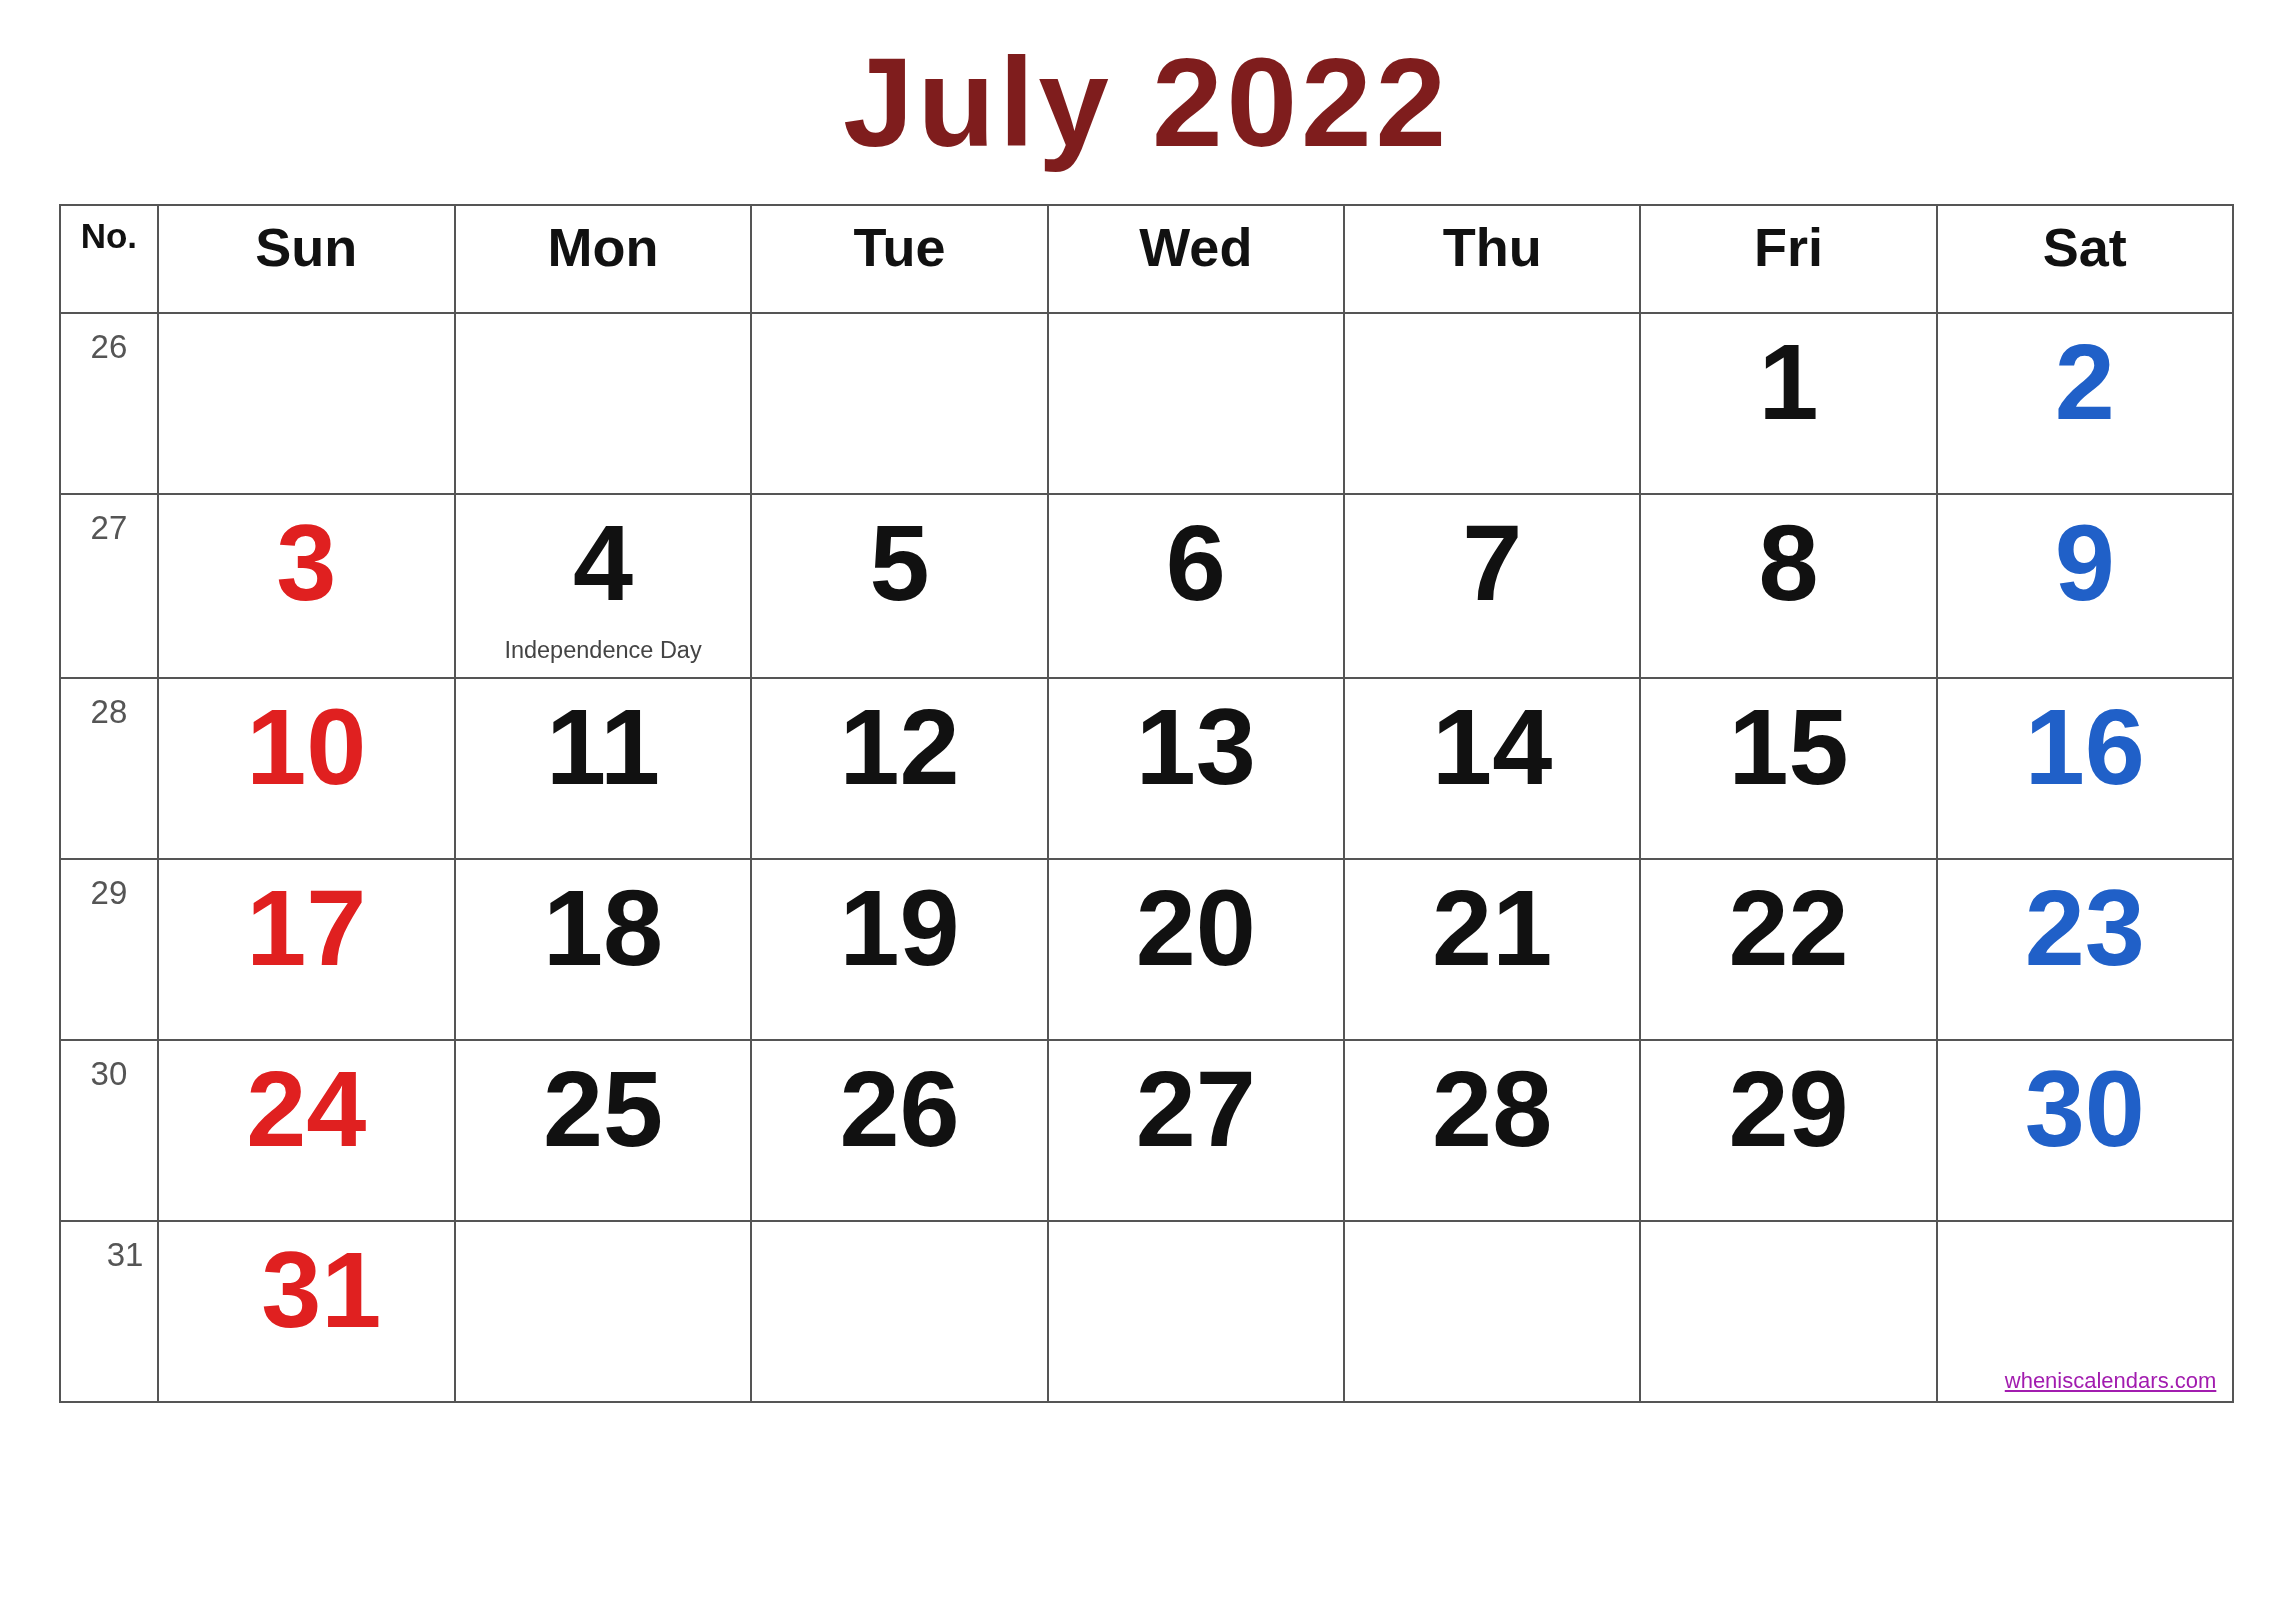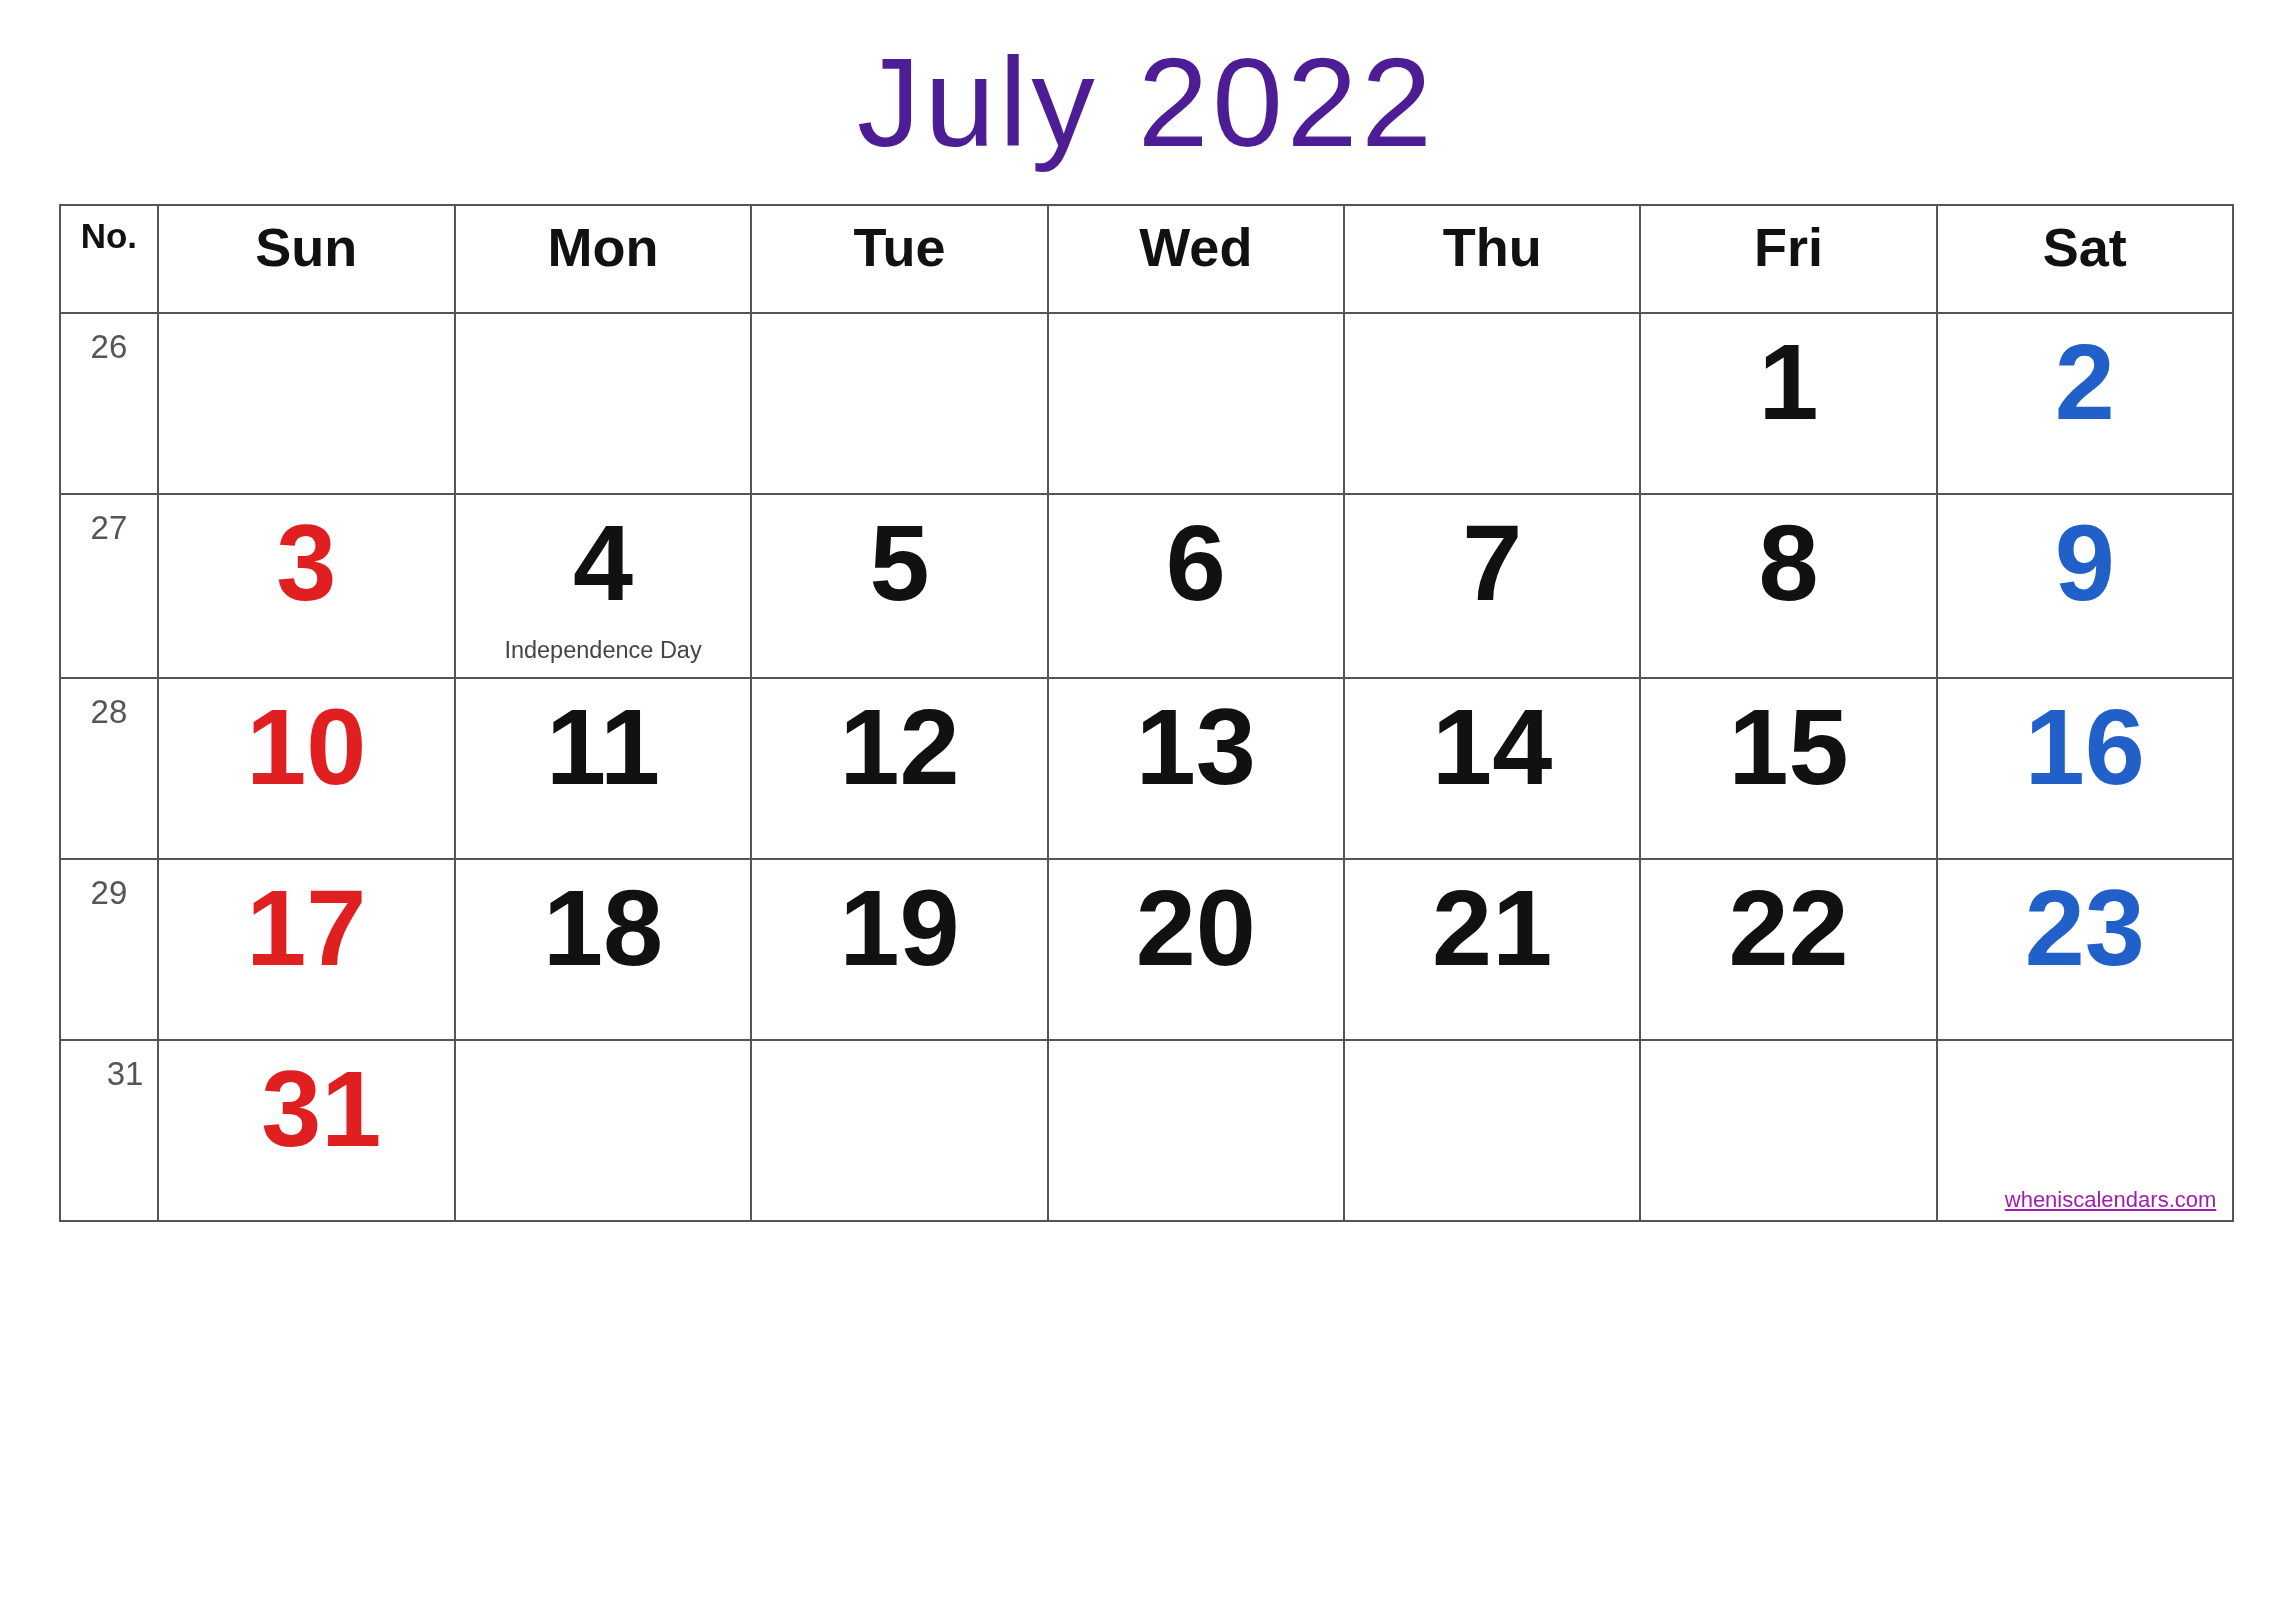--- a/index.html
+++ b/index.html
@@ -11,22 +11,22 @@
       display: flex;
       flex-direction: column;
       align-items: center;
       justify-content: flex-start;
       font-family: 'Segoe UI', Arial, sans-serif;
       padding: 29px 59px;
     }
 
     .page-title {
       font-size: 127px;
-      font-weight: 400;
-      color: #4c1d95;
+      font-weight: 700;
+      color: #7f1d1d;
       letter-spacing: 3.9px;
       margin-bottom: 29px;
       font-family: 'Arial Black', 'Impact', sans-serif;
       
       font-style: normal;
       text-align: center;
     }
 
     .calendar-table {
       width: 100%;
@@ -212,20 +212,44 @@
         <td class="day-cell">
           <span class="day-num color-black">21</span>
         </td>
         <td class="day-cell">
           <span class="day-num color-black">22</span>
         </td>
         <td class="day-cell">
           <span class="day-num color-blue">23</span>
         </td>
       </tr>
+      <tr>
+        <td class="week-num">30</td>
+        <td class="day-cell">
+          <span class="day-num color-red">24</span>
+        </td>
+        <td class="day-cell">
+          <span class="day-num color-black">25</span>
+        </td>
+        <td class="day-cell">
+          <span class="day-num color-black">26</span>
+        </td>
+        <td class="day-cell">
+          <span class="day-num color-black">27</span>
+        </td>
+        <td class="day-cell">
+          <span class="day-num color-black">28</span>
+        </td>
+        <td class="day-cell">
+          <span class="day-num color-black">29</span>
+        </td>
+        <td class="day-cell">
+          <span class="day-num color-blue">30</span>
+        </td>
+      </tr>
       <tr class="last-row">
         <td class="week-num">31</td>
         <td class="day-cell">
           <span class="day-num color-red">31</span>
         </td>
         <td class="day-cell"></td>
         <td class="day-cell"></td>
         <td class="day-cell"></td>
         <td class="day-cell"></td>
         <td class="day-cell"></td>

